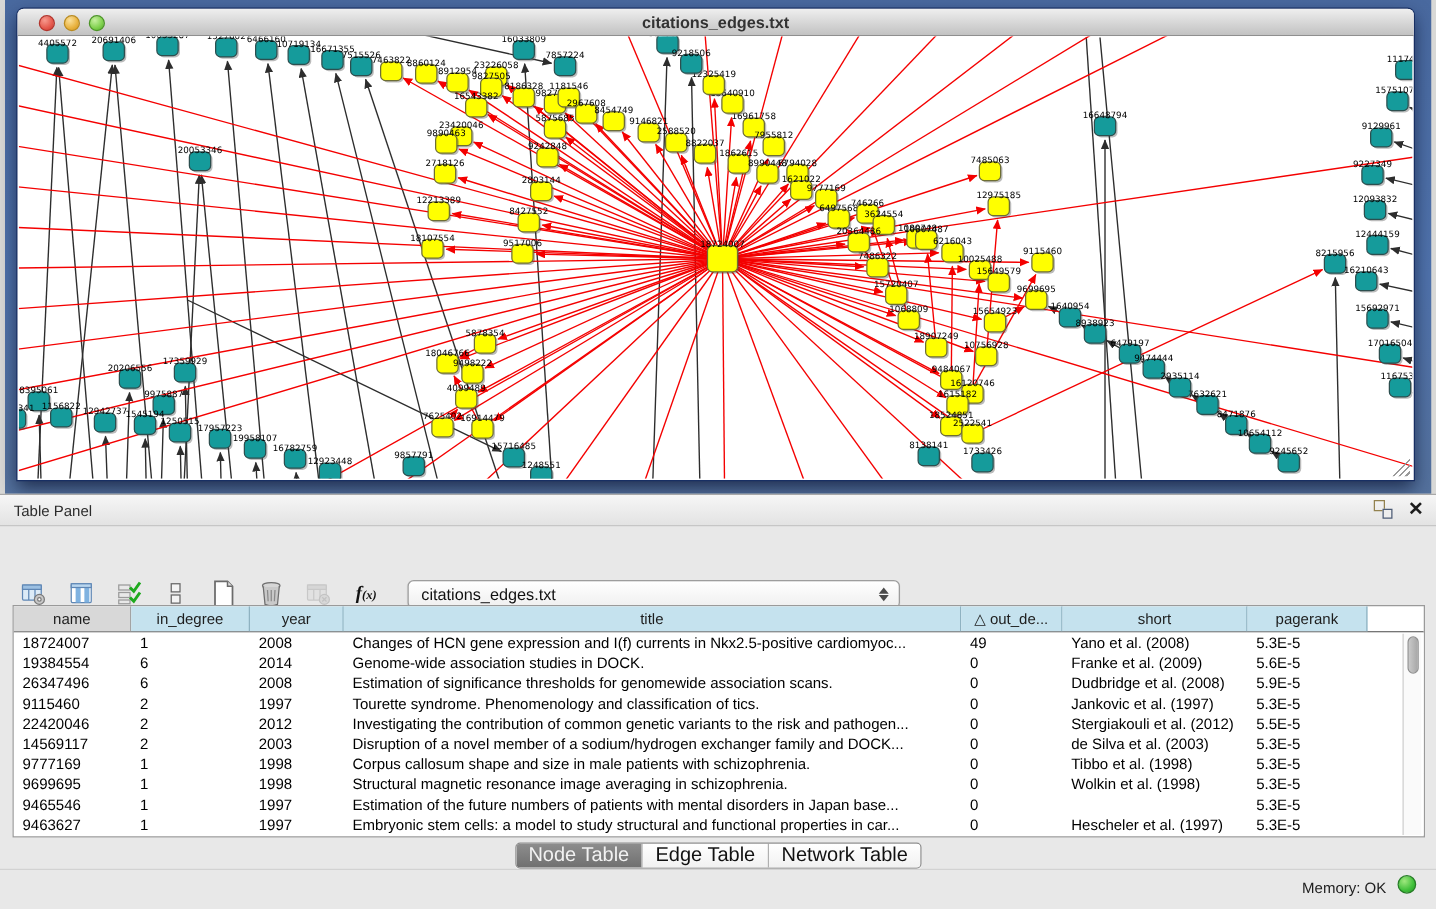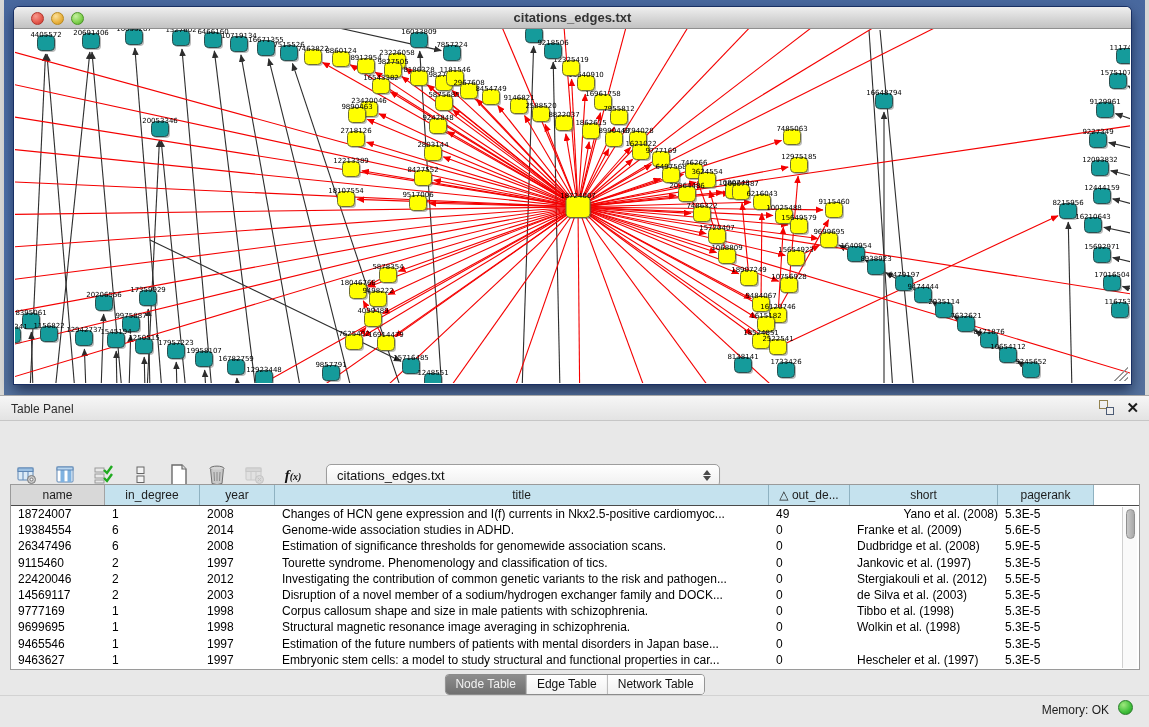--- a/index.html
+++ b/index.html
@@ -76,21 +76,21 @@
   .td { font-size:12px; color:#000; line-height:16px; padding-left:7px;
     overflow:hidden; white-space:nowrap; }
   .vsb { position:absolute; right:2px; top:22px; width:15px; height:161px;
     background:#fafafa; border-left:1px solid #d0d0d0; }
   .vsb .thumb { position:absolute; left:2.5px; top:2px; width:9px; height:30px; border-radius:5px;
     background:linear-gradient(90deg,#c9c9c9,#a8a8a8); border:1px solid #8f8f8f; }
 
   .tabs { position:absolute; left:50%; top:279px; transform:translateX(-50%);
     display:flex; height:21px; border:1px solid #8b8b8b; border-radius:4px; overflow:hidden;
     background:#fff; box-shadow:0 1px 0 rgba(255,255,255,.7); }
-  .tab { font-size:12px; line-height:19px; padding:0 10px; color:#111;
+  .tab { font-size:16px; line-height:19px; padding:0 10px; color:#111;
     background:linear-gradient(180deg,#ffffff,#f1f1f1); border-right:1px solid #b0b0b0; }
   .tab:last-child { border-right:none; }
   .tab.sel { background:linear-gradient(180deg,#8d8d8d,#707070); color:#f2f2f2; }
 
   .statusbar { position:absolute; left:0; right:0; top:300px; height:32px; border-top:1px solid #d2d2d2; }
   .mem { position:absolute; right:40px; top:7px; font-size:12px; color:#1d1d1d; }
   .memdot { position:absolute; right:16px; top:4px; width:15px; height:15px; border-radius:50%;
     background:radial-gradient(circle at 35% 30%,#9fe87e,#3fbf3a 60%,#2a9427); border:1.5px solid #267c26; }
 </style>
 </head>
@@ -719,28 +719,28 @@
         <div class="th" style="width: 148px;">short</div>
         <div class="th" style="width: 96px;">pagerank</div>
       </div>
     <div id="tbody">
         <div class="tr">
           <div class="td" style="width: 94px;">18724007</div>
           <div class="td" style="width: 95px;">1</div>
           <div class="td" style="width: 75px;">2008</div>
           <div class="td" style="width: 494px;">Changes of HCN gene expression and I(f) currents in Nkx2.5-positive cardiomyoc...</div>
           <div class="td" style="width: 81px;">49</div>
-          <div class="td" style="width: 148px; text-align: right;">Yano et al. (2008)</div>
+          <div class="td" style="width: 148px;">Yano et al. (2008)</div>
           <div class="td" style="width: 96px;">5.3E-5</div>
         </div>
         <div class="tr">
           <div class="td" style="width: 94px;">19384554</div>
           <div class="td" style="width: 95px;">6</div>
           <div class="td" style="width: 75px;">2014</div>
-          <div class="td" style="width: 494px;">Genome-wide association studies in ADHD.</div>
+          <div class="td" style="width: 494px;">Genome-wide association studies in DOCK.</div>
           <div class="td" style="width: 81px;">0</div>
           <div class="td" style="width: 148px;">Franke et al. (2009)</div>
           <div class="td" style="width: 96px;">5.6E-5</div>
         </div>
         <div class="tr">
           <div class="td" style="width: 94px;">26347496</div>
           <div class="td" style="width: 95px;">6</div>
           <div class="td" style="width: 75px;">2008</div>
           <div class="td" style="width: 494px;">Estimation of significance thresholds for genomewide association scans.</div>
           <div class="td" style="width: 81px;">0</div>

